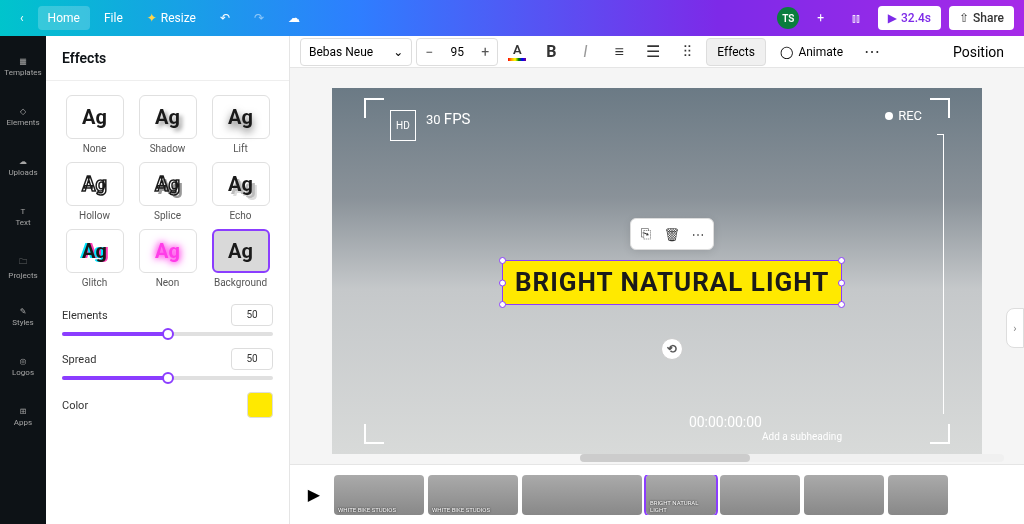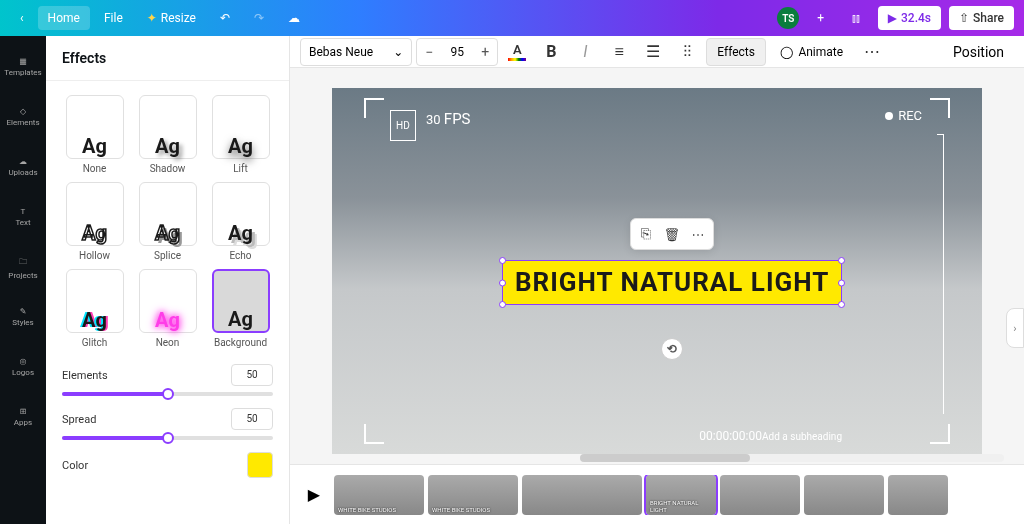--- a/index.html
+++ b/index.html
@@ -14,21 +14,21 @@
 .share-btn{background:#fff;color:#333;border-radius:4px;padding:5px 10px;display:flex;align-items:center;gap:4px;font-weight:500}
 .main{display:flex;height:488px}
 .rail{width:46px;background:#0d1216;display:flex;flex-direction:column;align-items:center;padding-top:8px;gap:4px}
 .rail-item{width:46px;height:46px;display:flex;flex-direction:column;align-items:center;justify-content:center;color:#a6a6a6;font-size:8px;gap:2px;cursor:pointer}
 .panel{width:244px;background:#fff;border-right:1px solid #e5e5e5;display:flex;flex-direction:column}
 .panel-header{padding:14px 16px;font-size:14px;font-weight:600;color:#0d1216;border-bottom:1px solid #eee}
 .panel-body{padding:14px 16px;overflow-y:auto;flex:1}
 .section-label{font-size:12px;font-weight:500;color:#0d1216;margin-bottom:10px}
 .style-grid{display:grid;grid-template-columns:repeat(3,1fr);gap:8px;margin-bottom:16px}
 .style-item{display:flex;flex-direction:column;align-items:center;gap:4px;cursor:pointer}
-.style-box{width:58px;height:64px;border:1px solid #e0e0e0;border-radius:6px;display:flex;align-items:flex-end;justify-content:center;font-size:20px;font-weight:700;font-family:Georgia,serif;background:#fff}
+.style-box{width:58px;height:44px;border:1px solid #e0e0e0;border-radius:6px;display:flex;align-items:center;justify-content:center;font-size:20px;font-weight:700;font-family:Georgia,serif;background:#fff}
 .style-box.selected{border:2px solid #8b3dff}
 .style-box.bg{background:#d9d9d9}
 .style-label{font-size:10px;color:#555}
 .ag-none{color:#1a1a1a}
 .ag-shadow{color:#1a1a1a;text-shadow:3px 3px 4px rgba(0,0,0,.4)}
 .ag-lift{color:#1a1a1a;text-shadow:0 4px 8px rgba(0,0,0,.6)}
 .ag-hollow{color:transparent;-webkit-text-stroke:1.5px #1a1a1a}
 .ag-splice{color:transparent;-webkit-text-stroke:1.5px #1a1a1a;text-shadow:3px 3px 0 #999}
 .ag-echo{color:#1a1a1a;text-shadow:3px 3px 0 #bbb,5px 5px 0 #ddd}
 .ag-glitch{color:#1a1a1a;text-shadow:-2px 0 #00e5ff,2px 0 #ff3db5}
@@ -69,21 +69,21 @@
 .c-br{bottom:10px;right:32px;border-left:none;border-top:none}
 .ruler{position:absolute;right:38px;top:46px;bottom:40px;width:10px;border-right:1px solid #fff}
 .ruler::before,.ruler::after{content:"";position:absolute;right:0;width:6px;height:1px;background:#fff}
 .text-box{position:absolute;top:172px;left:170px;background:#ffe900;padding:6px 12px;font-family:Impact,sans-serif;font-size:26px;font-weight:700;color:#1a1a1a;letter-spacing:1px;border:1px solid #8b3dff}
 .text-box .handle{position:absolute;width:7px;height:7px;background:#fff;border:1px solid #8b3dff;border-radius:50%}
 .h-tl{top:-4px;left:-4px}.h-tr{top:-4px;right:-4px}.h-bl{bottom:-4px;left:-4px}.h-br{bottom:-4px;right:-4px}
 .h-ml{top:50%;left:-4px;transform:translateY(-50%)}.h-mr{top:50%;right:-4px;transform:translateY(-50%)}
 .rotate-handle{position:absolute;left:50%;bottom:-56px;transform:translateX(-50%);width:22px;height:22px;background:#fff;border:1px solid #ccc;border-radius:50%;display:flex;align-items:center;justify-content:center;color:#555;font-size:12px}
 .floating-tools{position:absolute;top:130px;left:298px;background:#fff;border:1px solid #ddd;border-radius:6px;display:flex;gap:2px;padding:3px;box-shadow:0 2px 8px rgba(0,0,0,.1)}
 .ft-btn{width:24px;height:24px;display:flex;align-items:center;justify-content:center;cursor:pointer;color:#333;font-size:13px}
-.timecode{position:absolute;bottom:11px;right:220px;color:#fff;font-size:12px}
+.timecode{position:absolute;bottom:24px;right:220px;color:#fff;font-size:14px}
 .subheading{position:absolute;bottom:12px;right:140px;color:#fff;font-size:10px}
 .side-tab{position:absolute;right:0;top:240px;width:18px;height:40px;background:#fff;border:1px solid #ddd;border-radius:8px 0 0 8px;display:flex;align-items:center;justify-content:center;color:#888;font-size:11px}
 .timeline{height:60px;border-top:1px solid #e5e5e5;display:flex;align-items:center;padding:0 10px;gap:6px;background:#fff}
 .play-ico{width:28px;height:28px;display:flex;align-items:center;justify-content:center;cursor:pointer}
 .clips{flex:1;display:flex;gap:4px;height:40px;overflow:hidden}
 .clip{height:40px;border-radius:4px;background:linear-gradient(#aaa,#888);position:relative;overflow:hidden}
 .clip-label{position:absolute;bottom:2px;left:4px;font-size:6px;color:#fff;text-shadow:0 0 2px #000}
 .clip.active{outline:2px solid #8b3dff}
 .scrollbar{position:absolute;bottom:62px;left:290px;right:20px;height:8px;background:#f0f0f0;border-radius:4px}
 .scrollbar-thumb{position:absolute;left:0;width:40%;height:8px;background:#ccc;border-radius:4px}

